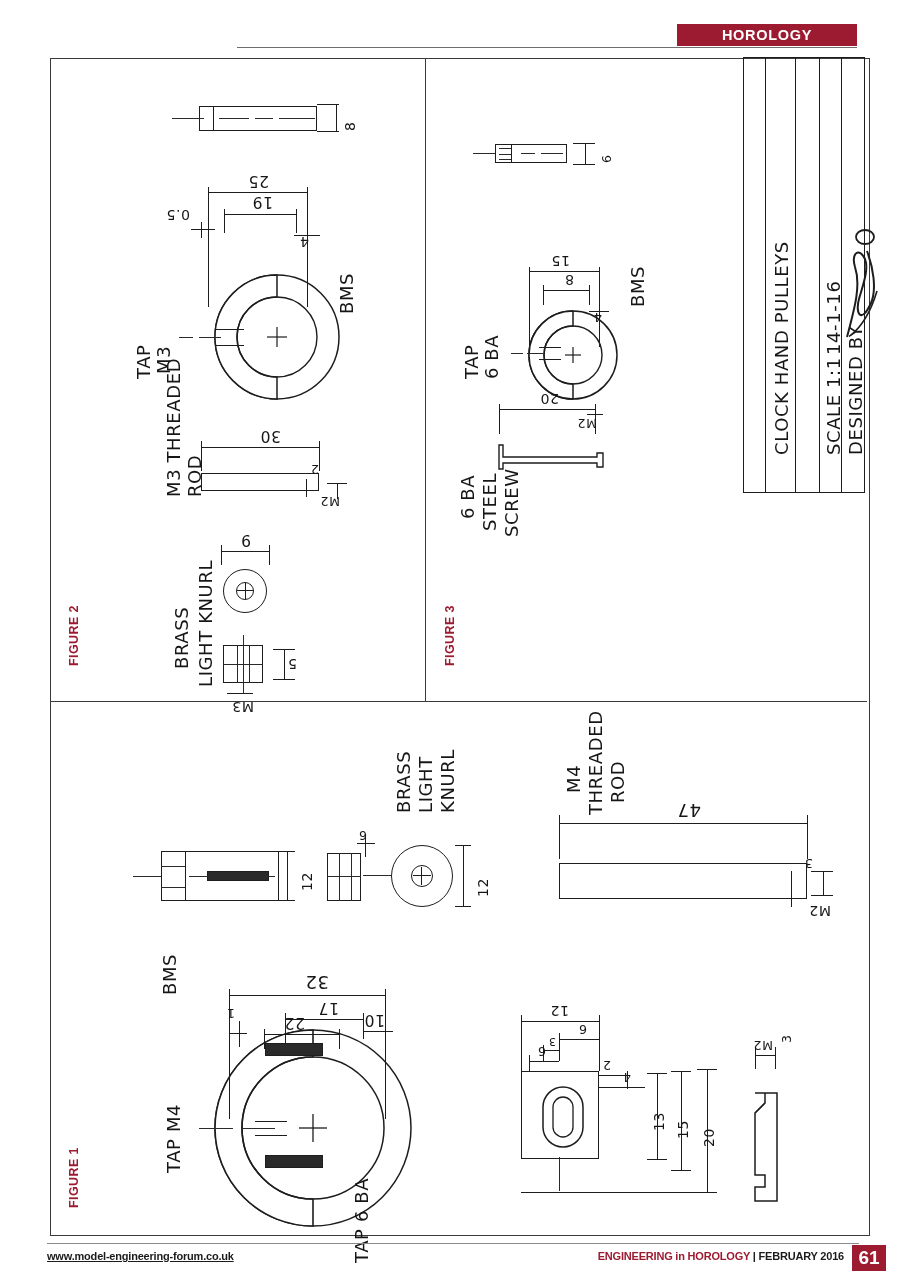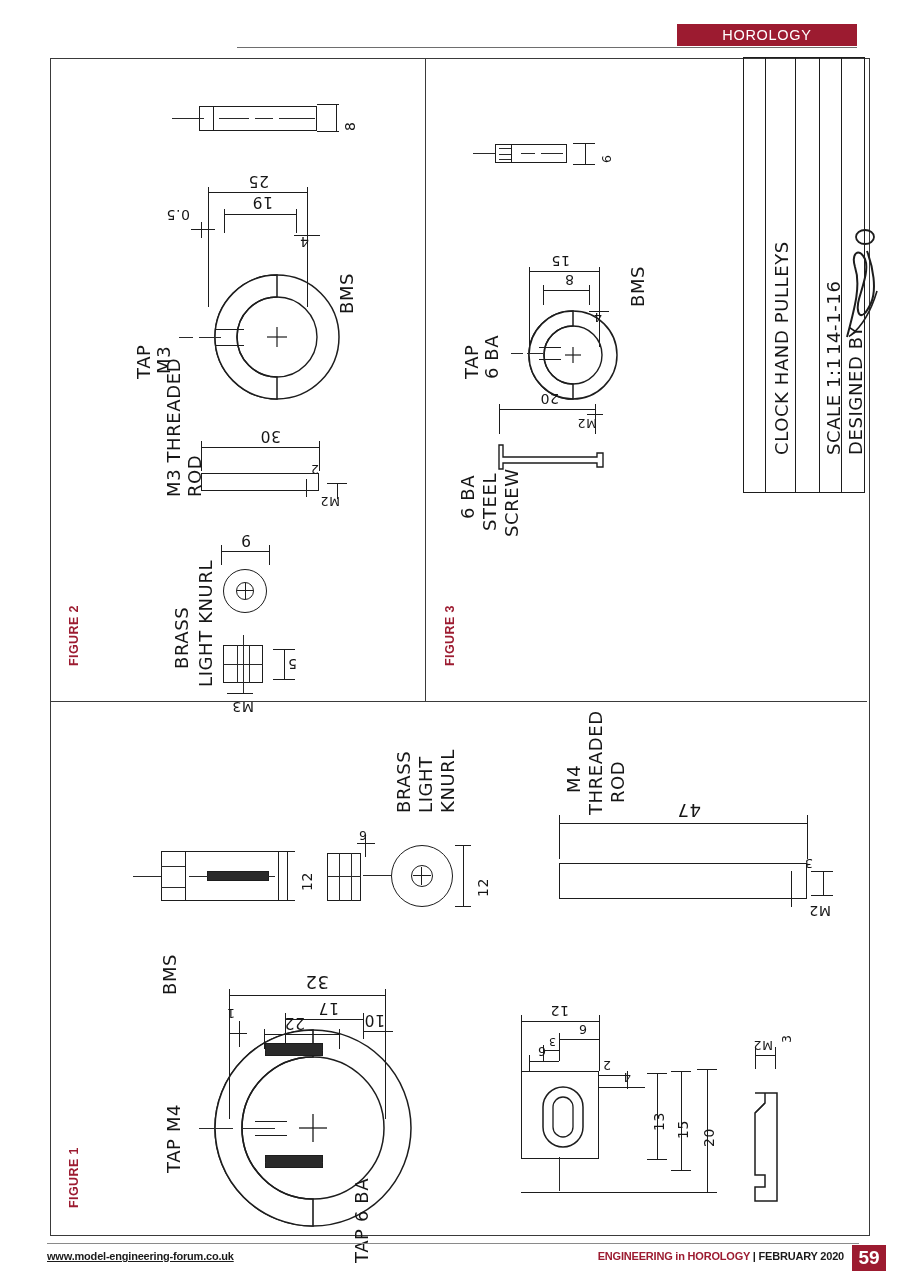--- a/index.html
+++ b/index.html
@@ -3,21 +3,21 @@
 <meta charset="utf-8">
 <style>
   html,body{margin:0;padding:0;background:#ffffff;}
   body{width:906px;height:1280px;position:relative;overflow:hidden;
        font-family:"Liberation Sans", sans-serif;color:#1a1a1a;}
 
   
   #header-band{position:absolute;left:0;top:0;width:906px;height:52px;}
   #horology-tab{position:absolute;right:49px;top:24px;width:180px;height:22px;
       background:#9c1b30;display:flex;align-items:center;justify-content:center;}
-  #horology-tab span{color:#fff;font-weight:normal;font-size:14.5px;letter-spacing:.7px;}
+  #horology-tab span{color:#fff;font-weight:bold;font-size:14.5px;letter-spacing:.7px;}
   #header-rule{position:absolute;right:49px;top:47px;width:620px;height:1px;background:#6e6e6e;}
 
   
   #sheet{position:absolute;left:50px;top:58px;width:818px;height:1176px;
       border:1.6px solid #3a3a3a;background:#fff;}
   .divider-v{position:absolute;top:0;width:1.3px;background:#3a3a3a;}
   .divider-h{position:absolute;left:0;height:1.3px;background:#3a3a3a;}
 
   
   .fig-tag{position:absolute;color:#9c1b30;font-weight:bold;font-size:12.5px;
@@ -425,17 +425,17 @@
       <div class="ln hl" style="left:704px;top:352px;width:20px;"></div>
       <div class="hand sz9 hd-rot180" style="left:722px;top:350px;">M2</div>
       <div class="hand sz9 hd-rot" style="left:728px;top:340px;">3</div>
     </div>
   </div>
 </div>
 
 <div id="footer-rule"></div>
 <a id="footer-left" href="#">www.model-engineering-forum.co.uk</a>
 <div id="footer-right">
-  <span class="mag">ENGINEERING in HOROLOGY</span><span> | </span><span>FEBRUARY 2020</span>
+  <span class="mag">ENGINEERING in HOROLOGY</span><span> | </span><span>FEBRUARY 2016</span>
 </div>
 <div id="page-badge">
-  <span>59</span>
+  <span>61</span>
 </div>
 
 </body></html>

